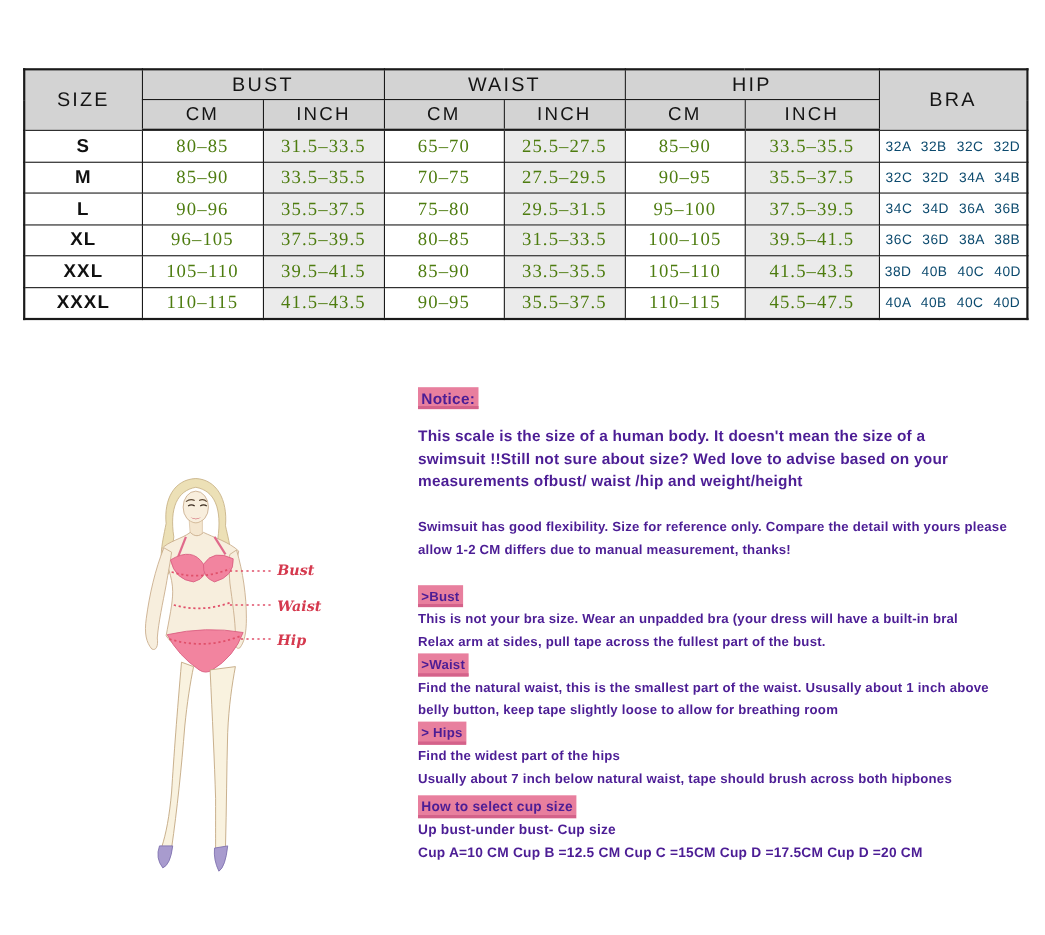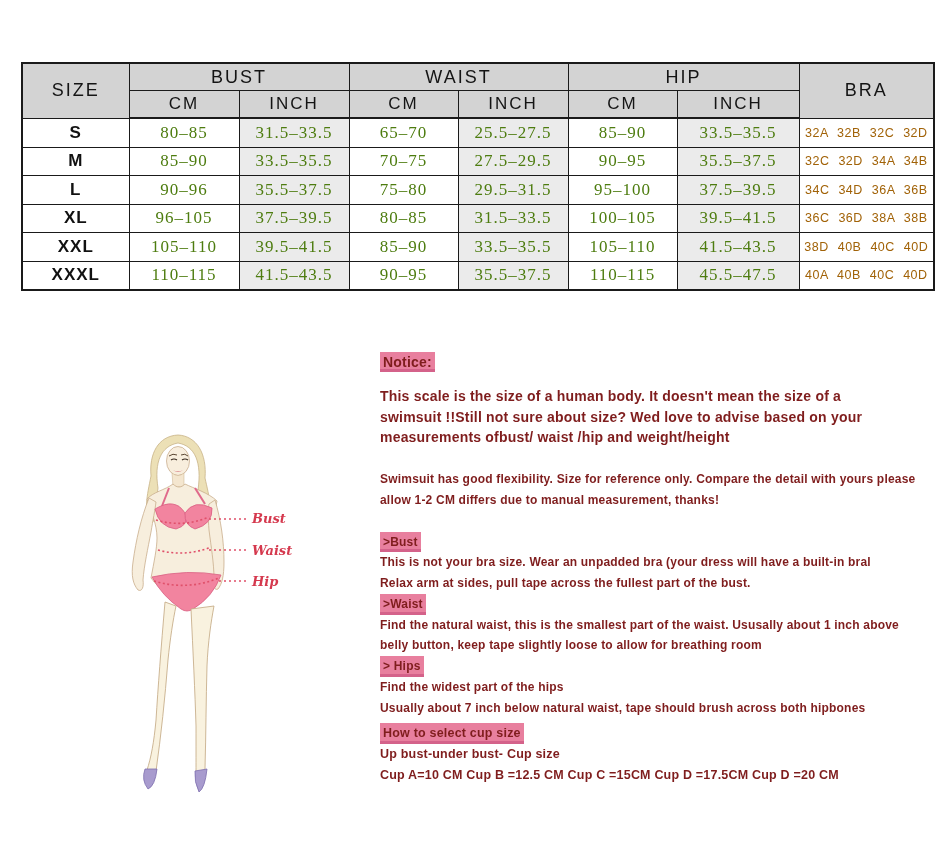--- a/index.html
+++ b/index.html
@@ -24,33 +24,33 @@
   }
   table.size-chart thead tr.group-row th{font-size:18px;}
   table.size-chart thead tr.sub-row th{border-bottom:2px solid #1a1a1a;}
   th.th-size, th.th-bra{border-bottom:2px solid #1a1a1a;}
   table.size-chart tbody td{height:27.5px;background:#ffffff;}
   td.c-size{font-size:17px;font-weight:bold;letter-spacing:1px;color:#111;}
   td.c-num{
     font-family:"Liberation Serif",serif;font-size:17px;letter-spacing:1px;color:#4d7c0f;
   }
   td.shade{background:#ebebeb !important;}
-  td.c-bra{font-size:12.5px;color:#a16207;word-spacing:5px;letter-spacing:.5px;}
+  td.c-bra{font-size:12.5px;color:#0c4a6e;word-spacing:5px;letter-spacing:.5px;}
 
   
   .figure-wrap{position:absolute;left:95px;top:420px;width:270px;height:380px;}
   .fig-label{
     font-family:"DejaVu Serif",serif;font-style:italic;font-weight:bold;
     font-size:13px;fill:#d5394e;
   }
 
   
   .text-col{
     position:absolute;left:380px;top:352px;width:552px;
-    font-weight:bold;color:#7f1d1d;letter-spacing:.2px;
+    font-weight:bold;color:#4c1d95;letter-spacing:.2px;
   }
   .t-heading{font-size:14px;line-height:20px;}
   .t-para1{margin-top:14px;font-size:14px;line-height:20.5px;}
   .t-para2{margin-top:21px;font-size:12px;line-height:21px;}
   .t-measure{margin-top:21px;font-size:12px;line-height:20.8px;}
   .t-cup{margin-top:4px;font-size:12.5px;line-height:21px;}
   .hl{
     display:inline-block;background:#e87f9e;padding:0 3px;
     box-shadow:inset 0 -3px 0 #d4628a;
   }

